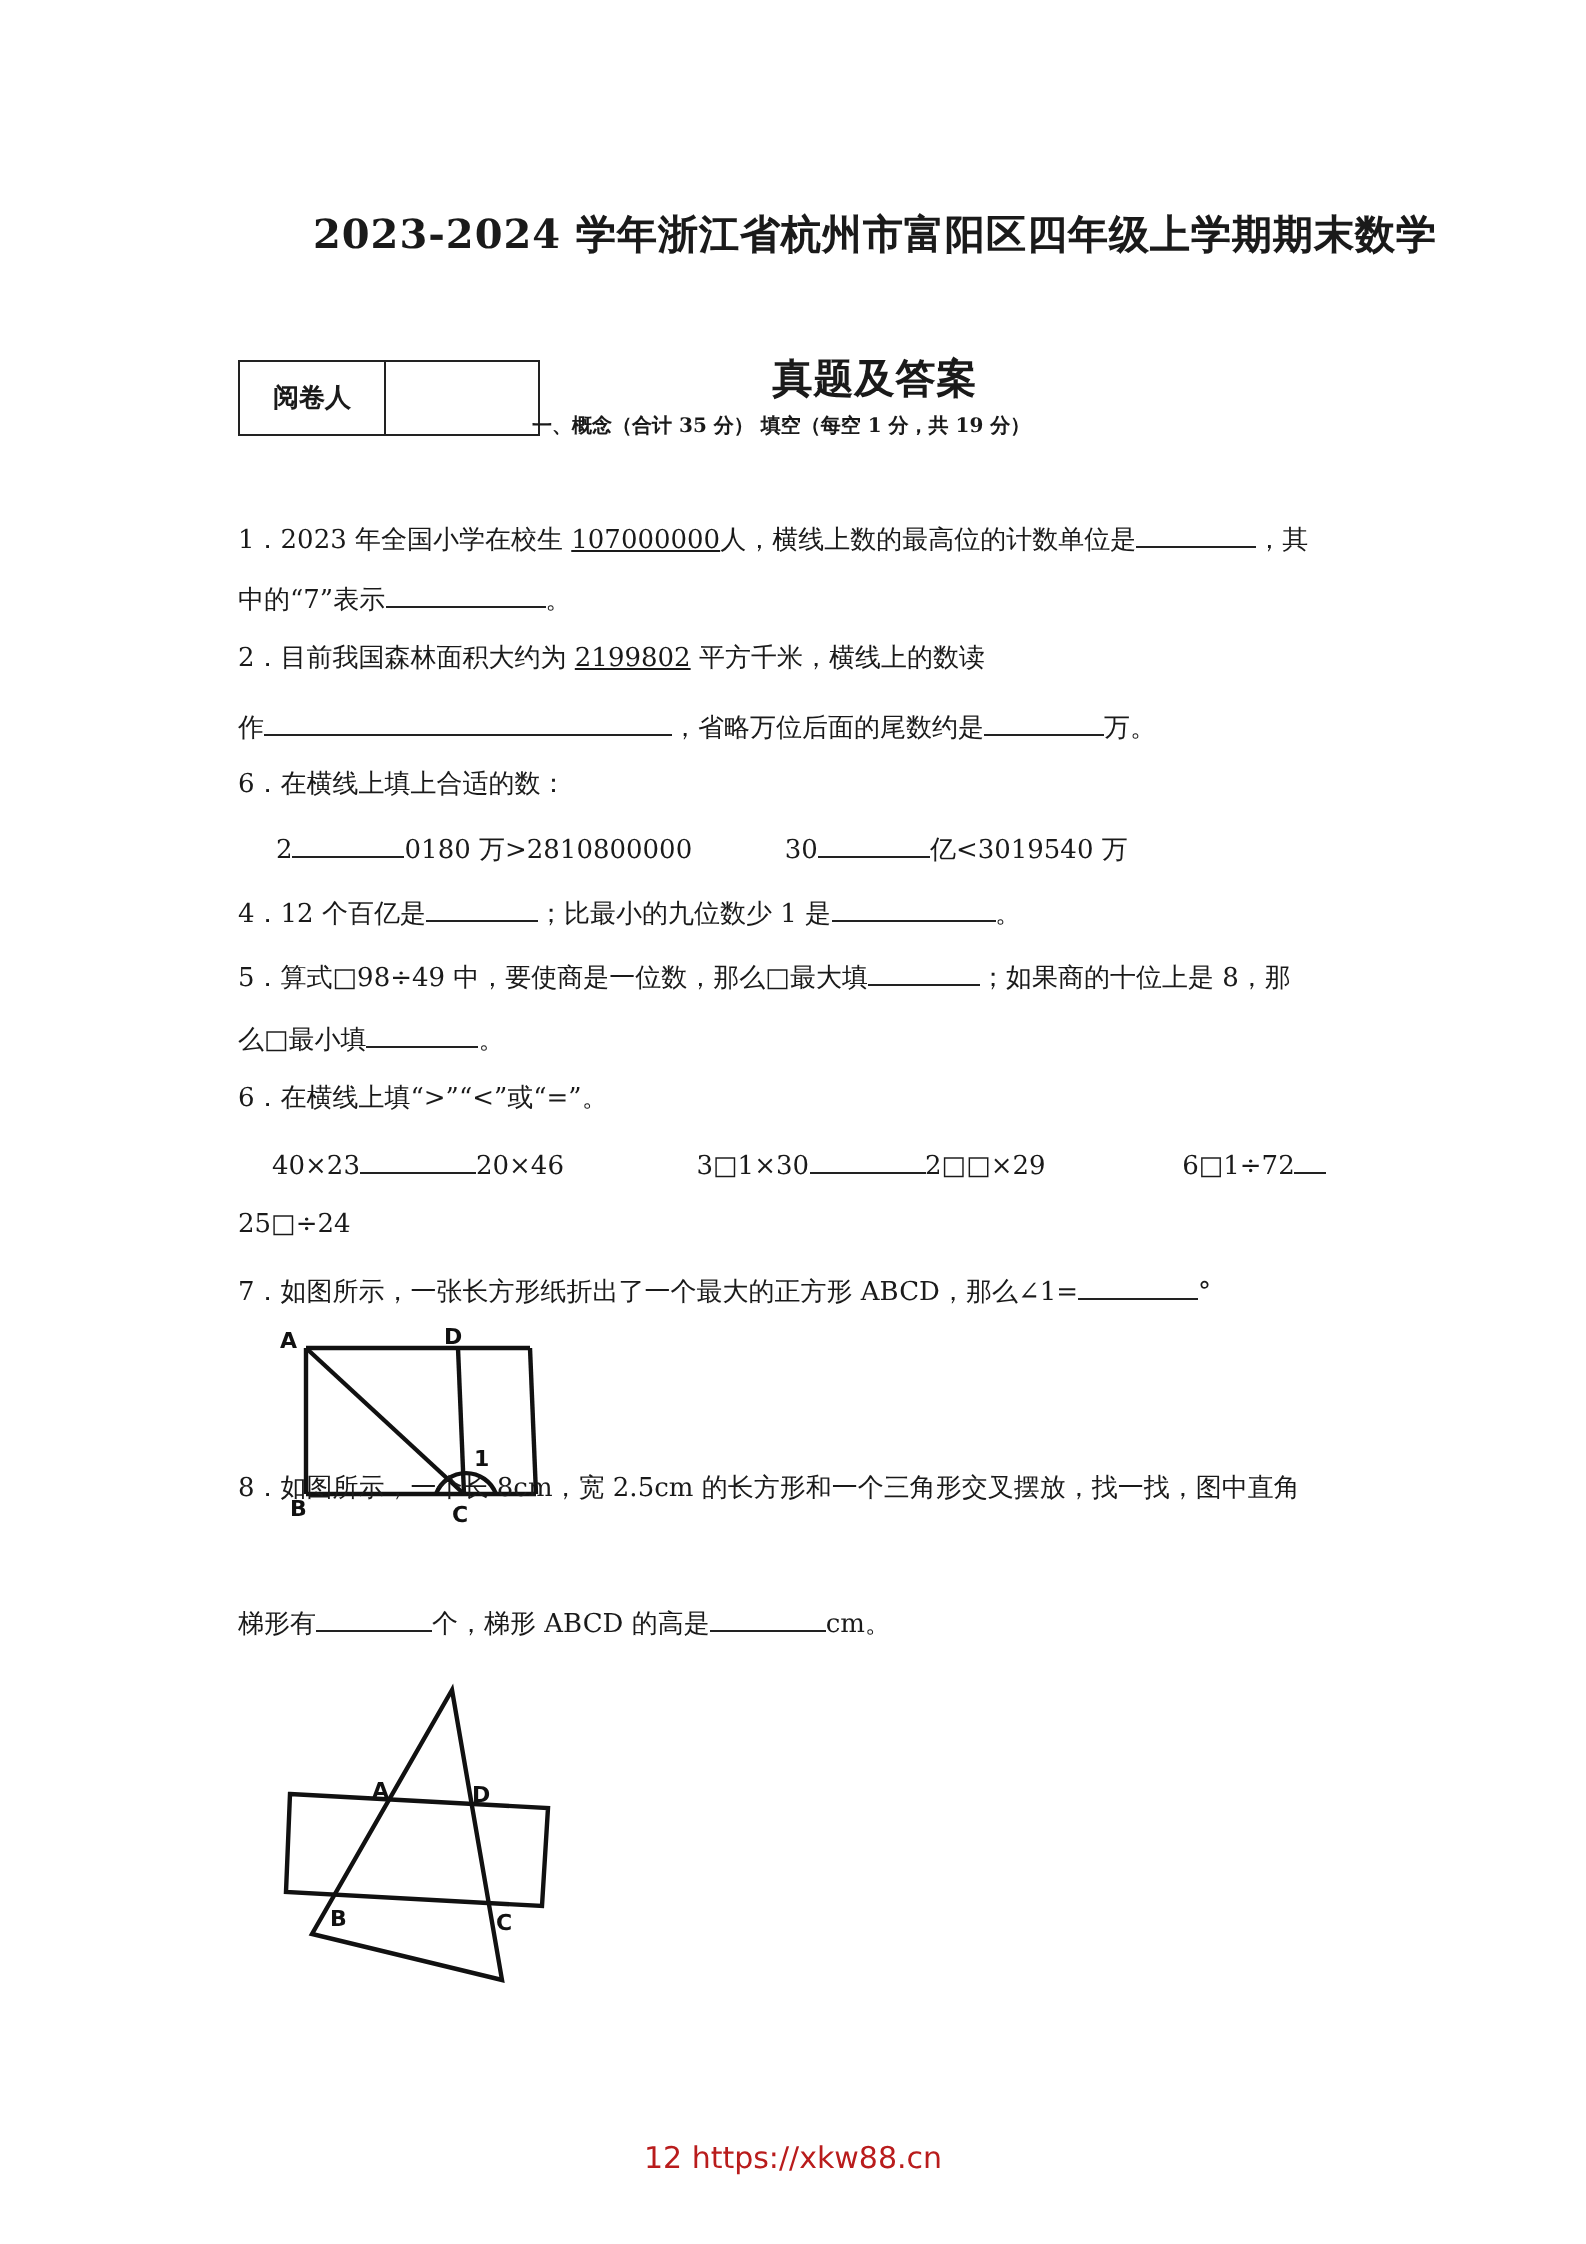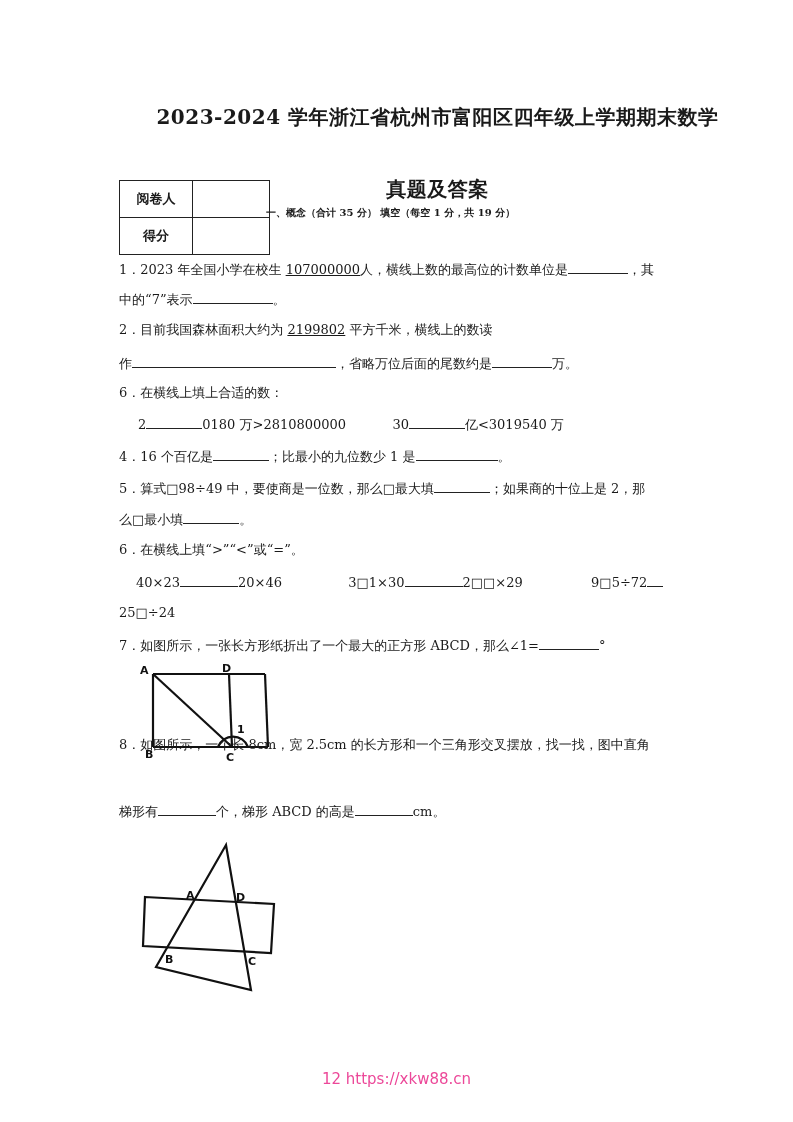--- a/index.html
+++ b/index.html
@@ -12,36 +12,32 @@
   .score-table { position: absolute; left: 119px; top: 180px; border-collapse: collapse; }
   .score-table td { border: 1px solid #222; height: 34px; font-size: 13px; text-align: center; }
   .score-table td.lbl { width: 70px; font-weight: bold; }
   .score-table td.val { width: 74px; }
   .section-head { position: absolute; left: 266px; top: 206px; font-size: 10px; font-weight: bold; }
   .line { position: absolute; left: 119px; font-size: 13px; white-space: nowrap; line-height: 18px; }
   .blank { display: inline-block; border-bottom: 1px solid #222; height: 14px; vertical-align: baseline; }
   .ul { text-decoration: underline; }
   .fig { position: absolute; }
   .footer { position: absolute; left: 0; width: 793px; top: 1070px; text-align: center;
-            font-family: "DejaVu Sans", sans-serif; font-size: 15px; color: #ec4899; }
+            font-family: "DejaVu Sans", sans-serif; font-size: 15px; color: #b91c1c; }
 </style>
 </head>
 <body>
 
 <div class="title t1">2023-2024 学年浙江省杭州市富阳区四年级上学期期末数学</div>
 <div class="title t2">真题及答案</div>
 
 <table class="score-table">
   <tbody>
       <tr>
     <td class="lbl">阅卷人</td>
-    <td class="val"></td>
-  </tr>
-  <tr>
-    <td class="lbl">得分</td>
     <td class="val"></td>
   </tr>
 </tbody>
   </table>
 <div class="section-head">一、概念（合计 35 分） 填空（每空 1 分，共 19 分）</div>
 
 <div class="line" style="top:259px">
   <span>1．2023 年全国小学在校生 </span><span class="ul">107000000</span><span>人，横线上数的最高位的计数单位是</span><span class="blank" style="width:60px"></span><span>，其</span>
 </div>
 <div class="line" style="top:289px">
@@ -56,37 +52,37 @@
 </div>
 
 <div class="line" style="top:384px">6．在横线上填上合适的数：</div>
 <div class="line" style="top:414px; left:138px">
   <span>2</span><span class="blank" style="width:56px"></span><span>0180 万&gt;2810800000</span>
   <span style="display:inline-block;width:38px"></span>
   <span>30</span><span class="blank" style="width:56px"></span><span>亿&lt;3019540 万</span>
 </div>
 
 <div class="line" style="top:446px">
-  <span>4．16 个百亿是</span><span class="blank" style="width:56px"></span><span>；比最小的九位数少 1 是</span><span class="blank" style="width:82px"></span><span>。</span>
+  <span>4．12 个百亿是</span><span class="blank" style="width:56px"></span><span>；比最小的九位数少 1 是</span><span class="blank" style="width:82px"></span><span>。</span>
 </div>
 
 <div class="line" style="top:478px">
-  <span>5．算式□98÷49 中，要使商是一位数，那么□最大填</span><span class="blank" style="width:56px"></span><span>；如果商的十位上是 2，那</span>
+  <span>5．算式□98÷49 中，要使商是一位数，那么□最大填</span><span class="blank" style="width:56px"></span><span>；如果商的十位上是 8，那</span>
 </div>
 <div class="line" style="top:509px">
   <span>么□最小填</span><span class="blank" style="width:56px"></span><span>。</span>
 </div>
 
 <div class="line" style="top:541px">6．在横线上填“&gt;”“&lt;”或“=”。</div>
 <div class="line" style="top:572px; left:136px">
   <span>40×23</span><span class="blank" style="width:58px"></span><span>20×46</span>
   <span style="display:inline-block;width:58px"></span>
   <span>3□1×30</span><span class="blank" style="width:58px"></span><span>2□□×29</span>
   <span style="display:inline-block;width:60px"></span>
-  <span>9□5÷72</span><span class="blank" style="width:16px"></span>
+  <span>6□1÷72</span><span class="blank" style="width:16px"></span>
 </div>
 <div class="line" style="top:604px">25□÷24</div>
 
 <div class="line" style="top:635px">
   <span>7．如图所示，一张长方形纸折出了一个最大的正方形 ABCD，那么∠1=</span><span class="blank" style="width:60px"></span><span>°</span>
 </div>
 
 <svg class="fig" style="left:138px; top:660px" width="140" height="105">
   <g stroke="#111" stroke-width="2.2" fill="none">
     <line x1="15" y1="14" x2="127" y2="14"></line>

